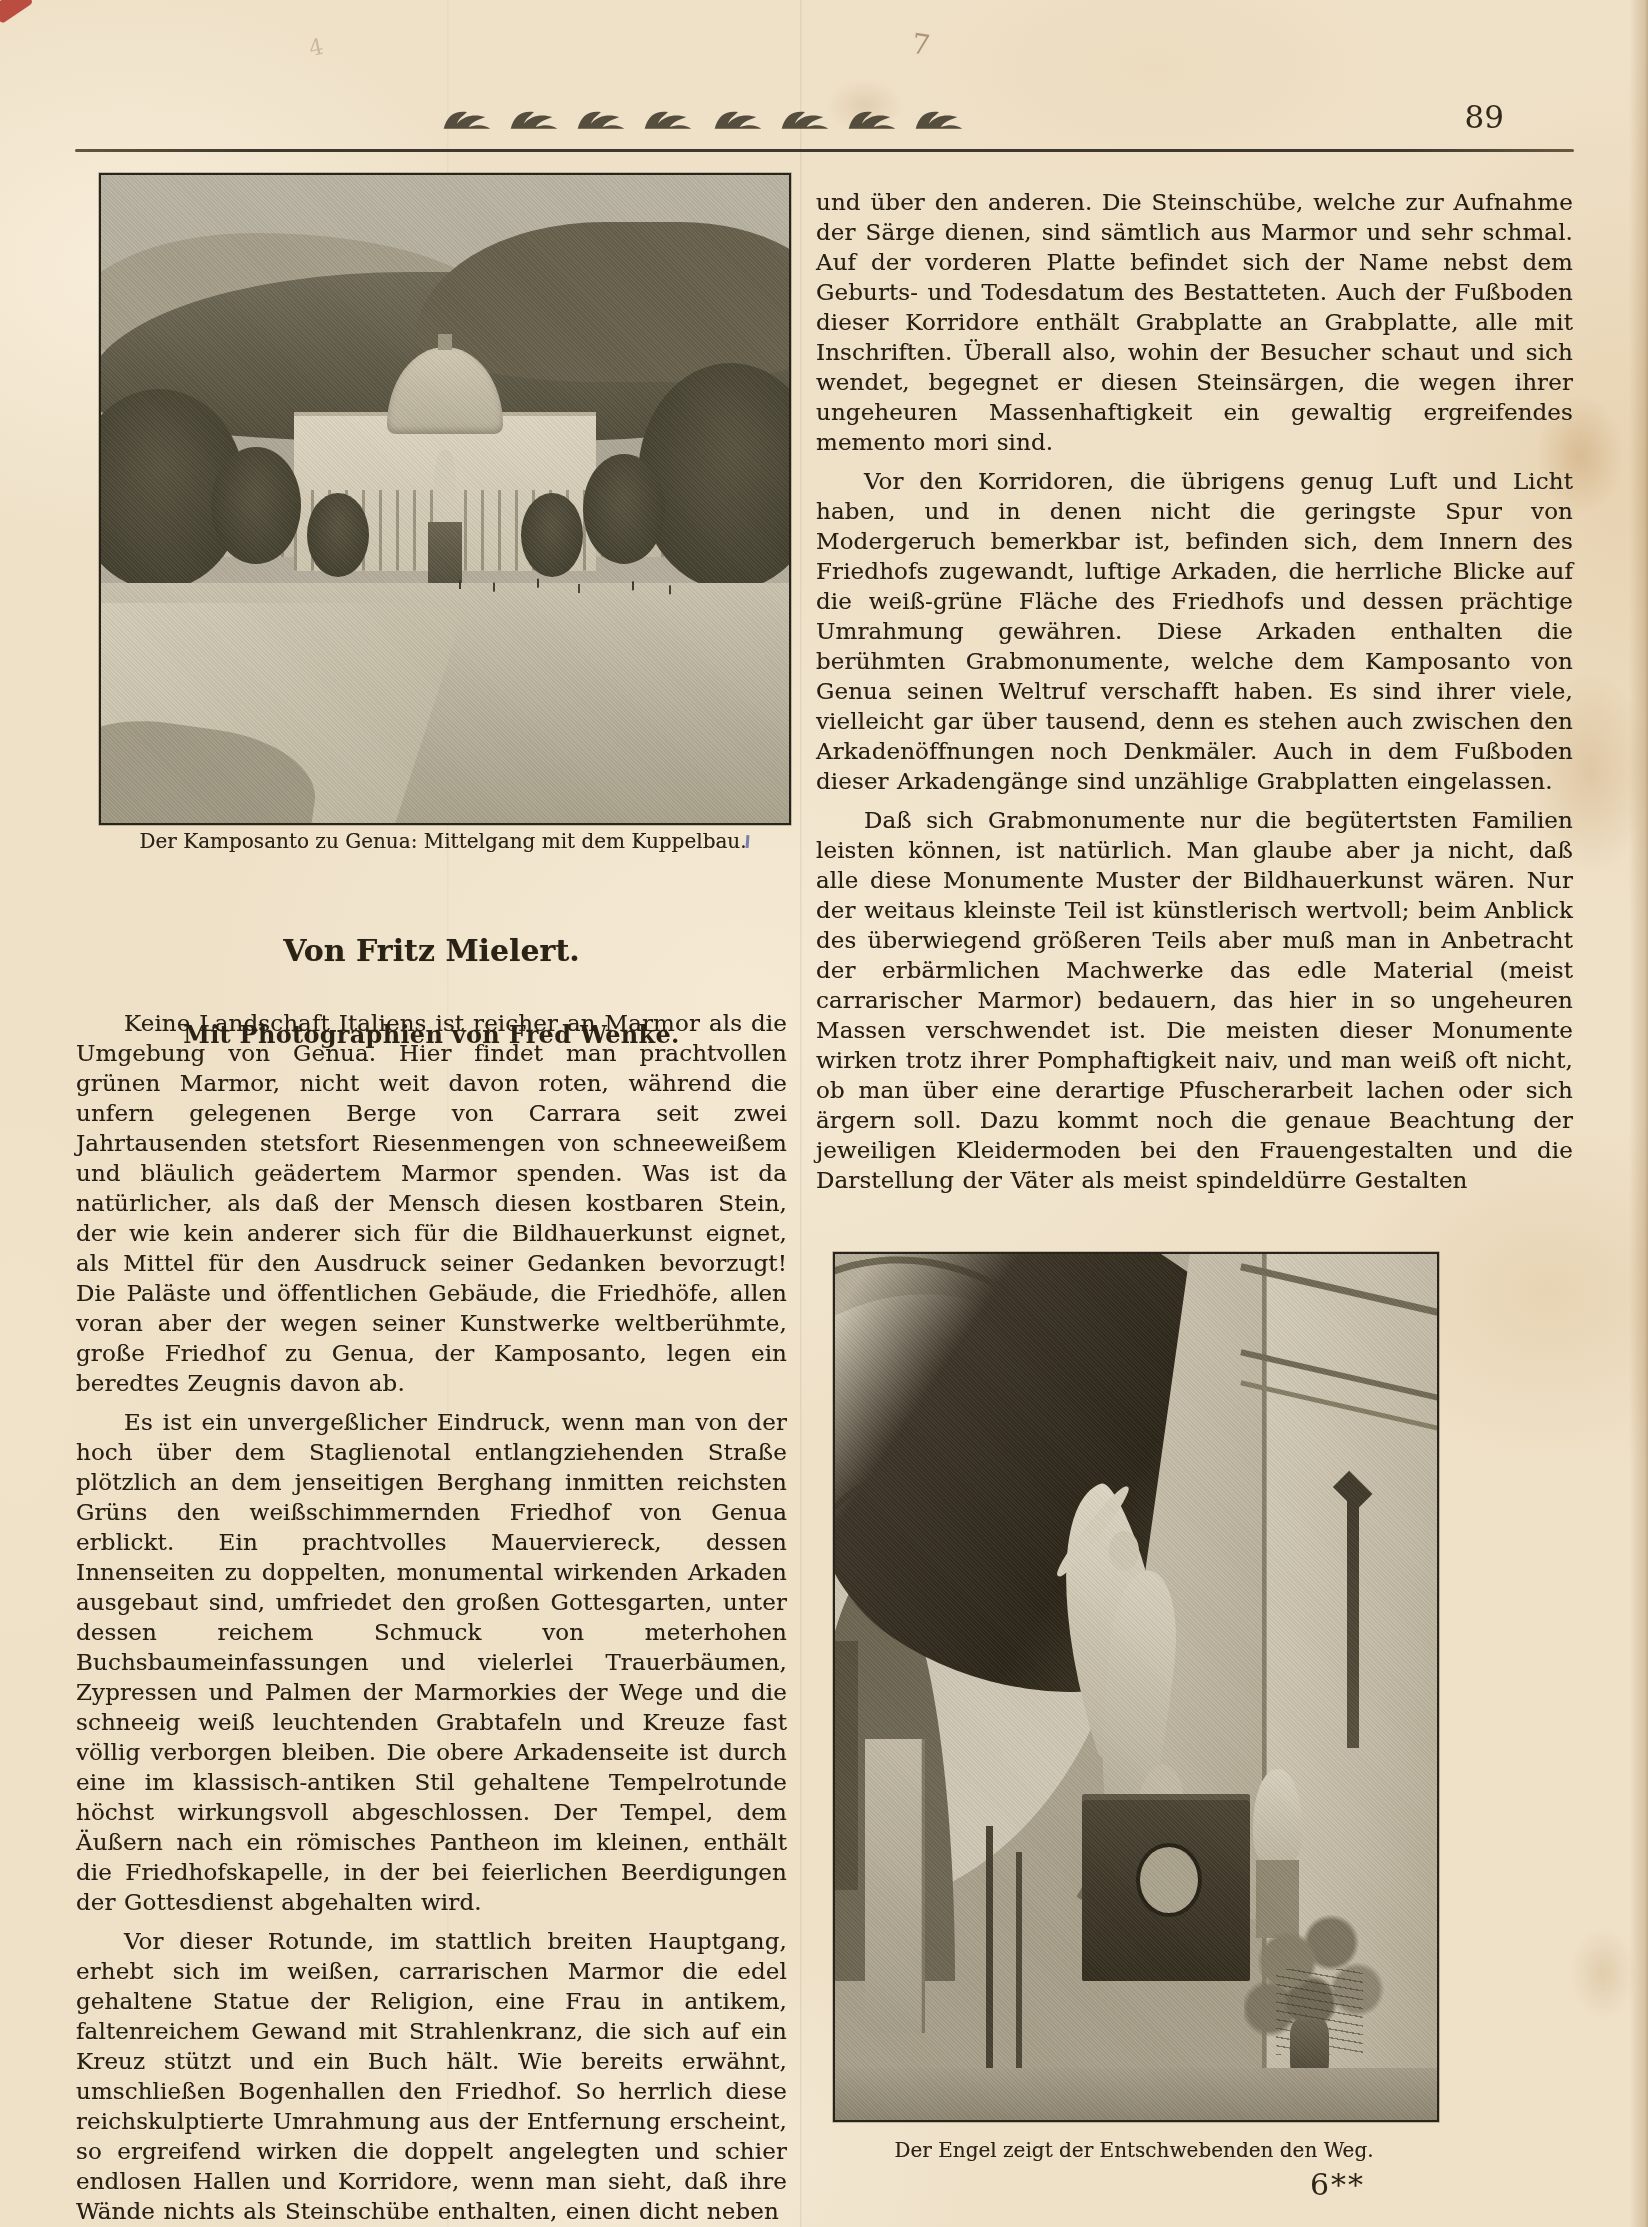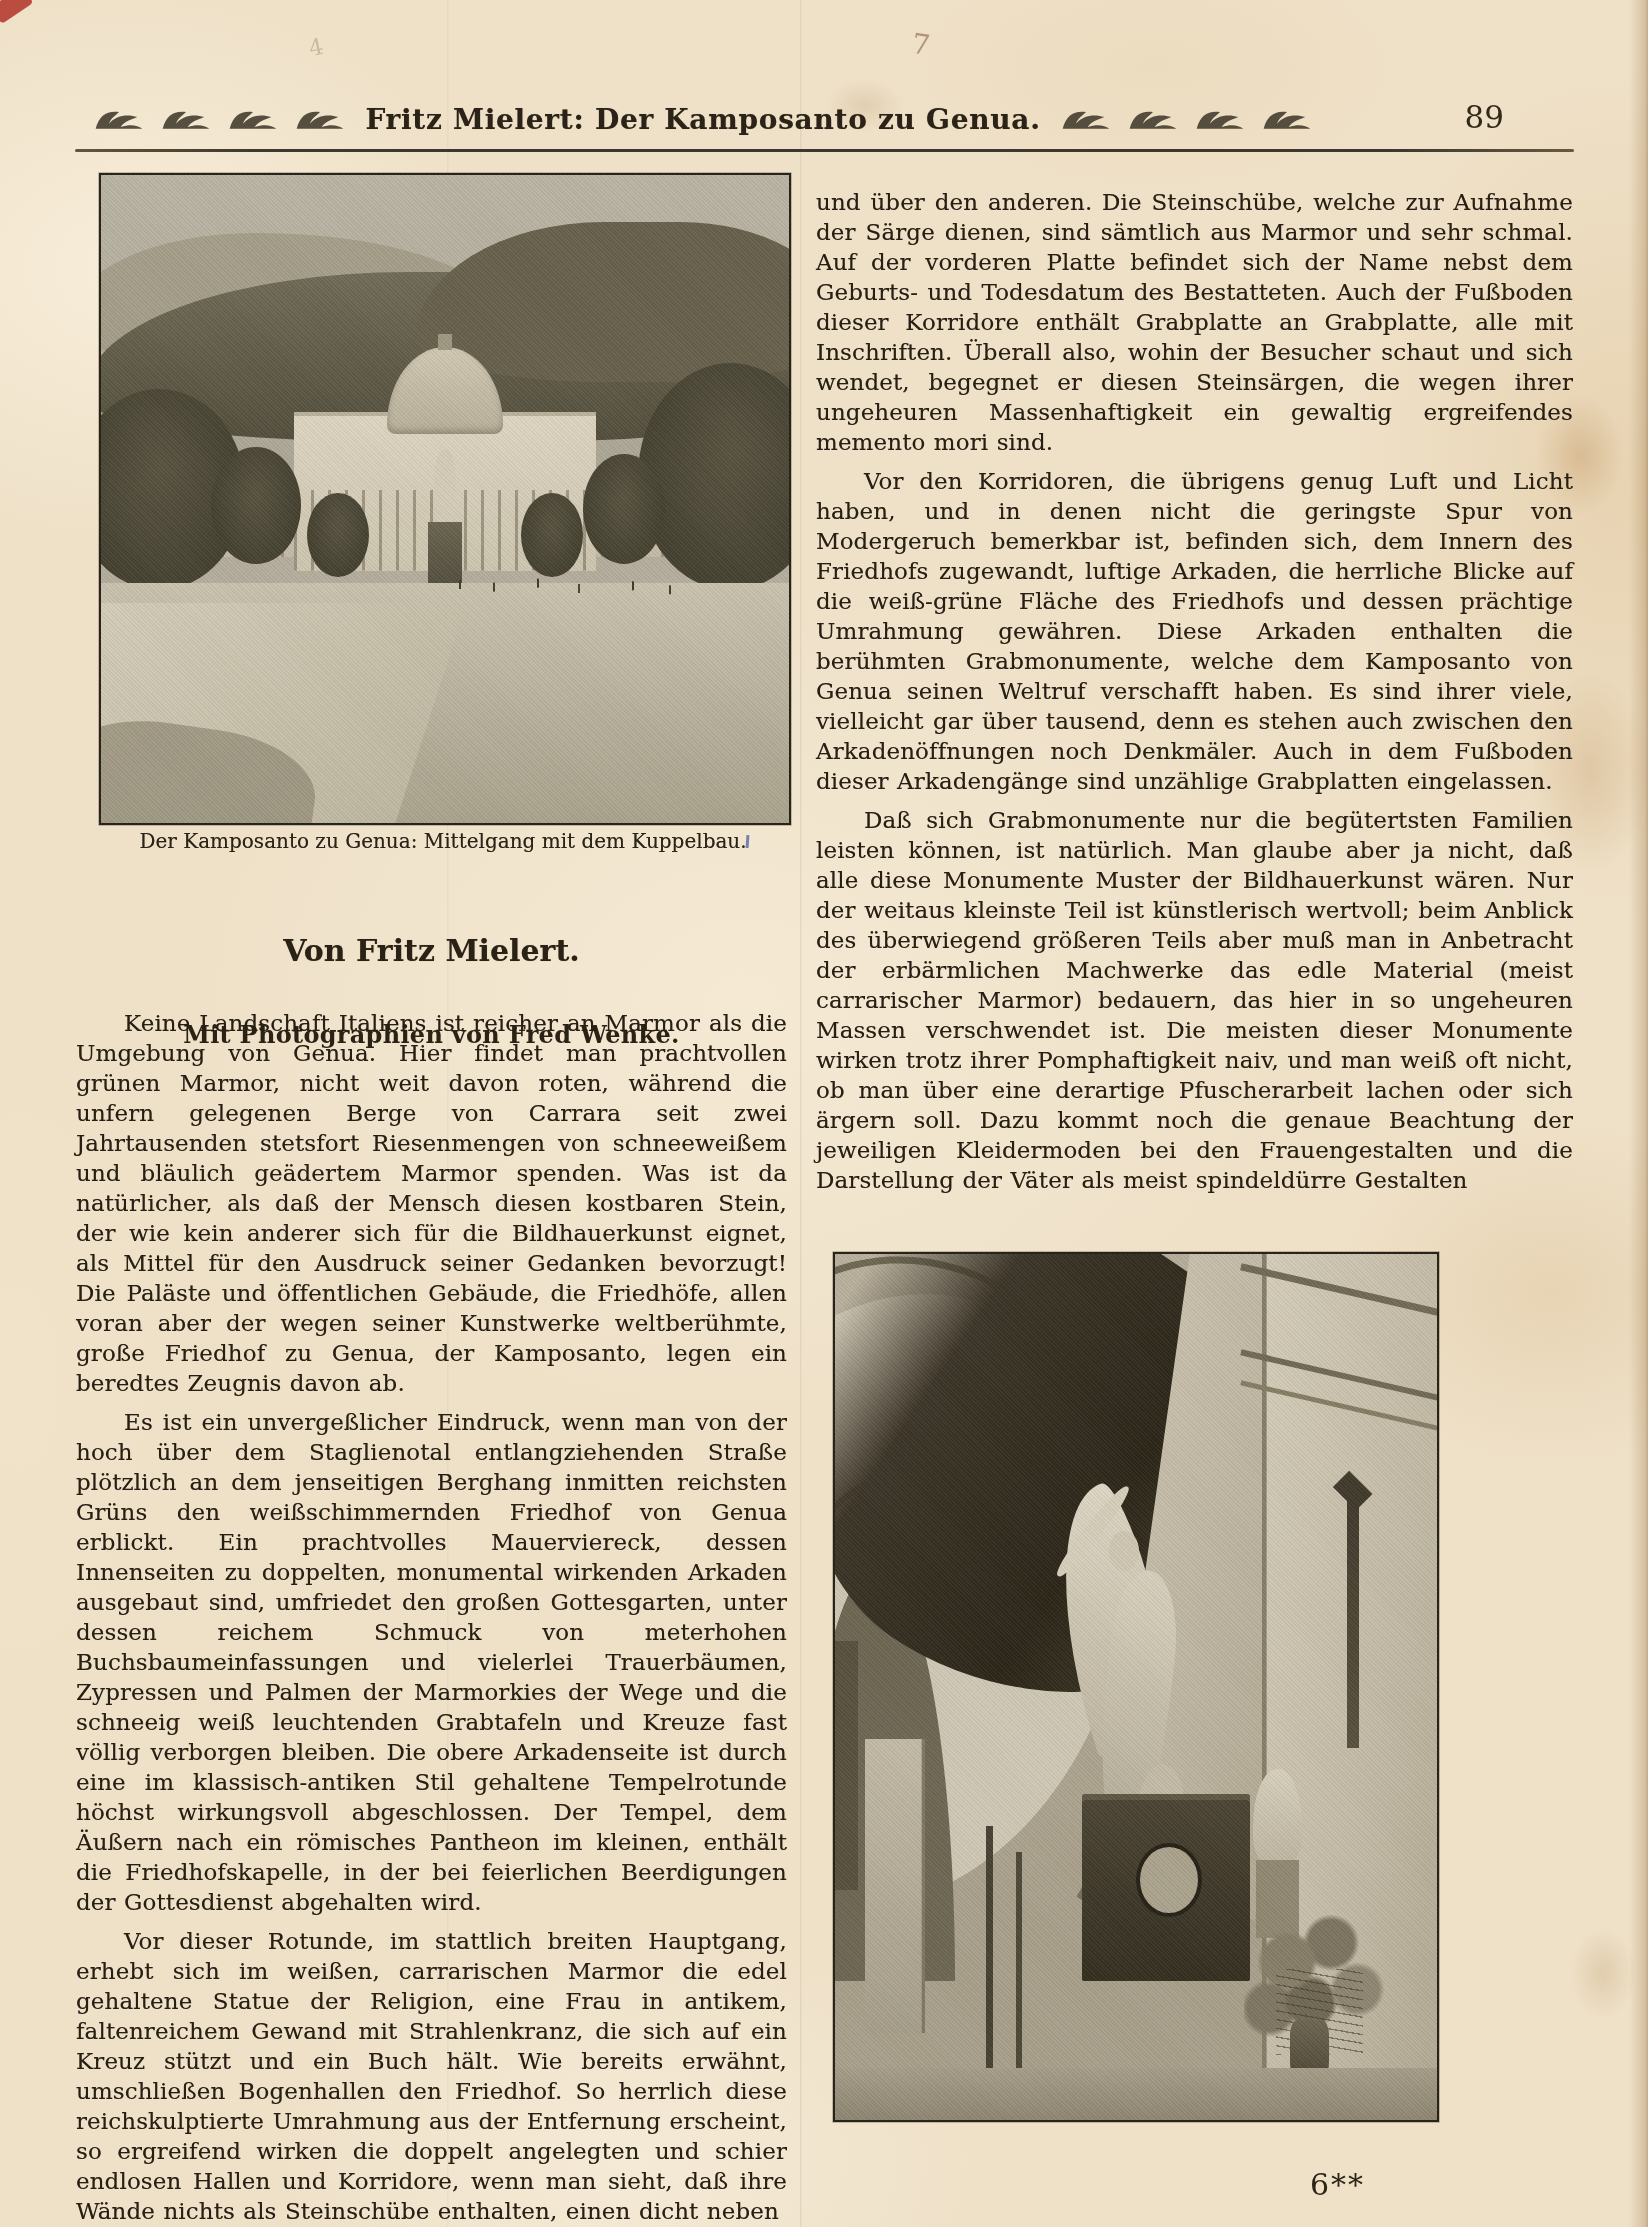--- a/index.html
+++ b/index.html
@@ -183,21 +183,20 @@
       <svg class="fleuron" viewBox="0 0 60 30">
           <path d="M2 26 C6 10 16 4 30 6 C24 12 20 14 18 20 C26 10 40 8 52 12 C42 16 36 18 32 24 C44 20 52 22 58 26 Z" fill="#3b3426"></path>
         </svg>
       <svg class="fleuron" viewBox="0 0 60 30">
           <path d="M2 26 C6 10 16 4 30 6 C24 12 20 14 18 20 C26 10 40 8 52 12 C42 16 36 18 32 24 C44 20 52 22 58 26 Z" fill="#3b3426"></path>
         </svg>
       <svg class="fleuron" viewBox="0 0 60 30">
           <path d="M2 26 C6 10 16 4 30 6 C24 12 20 14 18 20 C26 10 40 8 52 12 C42 16 36 18 32 24 C44 20 52 22 58 26 Z" fill="#3b3426"></path>
         </svg>
     </span>
-    <span class="head-title">Fritz Mielert: Der Kamposanto zu Genua.</span>
     <span class="orn-group">
       <svg class="fleuron" viewBox="0 0 60 30">
           <path d="M2 26 C6 10 16 4 30 6 C24 12 20 14 18 20 C26 10 40 8 52 12 C42 16 36 18 32 24 C44 20 52 22 58 26 Z" fill="#3b3426"></path>
         </svg>
       <svg class="fleuron" viewBox="0 0 60 30">
           <path d="M2 26 C6 10 16 4 30 6 C24 12 20 14 18 20 C26 10 40 8 52 12 C42 16 36 18 32 24 C44 20 52 22 58 26 Z" fill="#3b3426"></path>
         </svg>
       <svg class="fleuron" viewBox="0 0 60 30">
           <path d="M2 26 C6 10 16 4 30 6 C24 12 20 14 18 20 C26 10 40 8 52 12 C42 16 36 18 32 24 C44 20 52 22 58 26 Z" fill="#3b3426"></path>
         </svg>
@@ -268,17 +267,18 @@
     <div class="p2-bust"></div>
     <div class="p2-bust-ped"></div>
     <div class="p2-flowers"></div>
     <div class="p2-vase"></div>
     <div class="p2-candel1"></div>
     <div class="p2-candel2"></div>
     <div class="p2-plinth-left"></div>
     <div class="p2-floor"></div>
     <div class="grain"></div>
   </div>
+  <div class="caption caption2">Der Engel zeigt der Entschwebenden den Weg.</div>
 
   <div class="sig-mark">6**</div>
 
 </div>
 
 
 </body></html>

